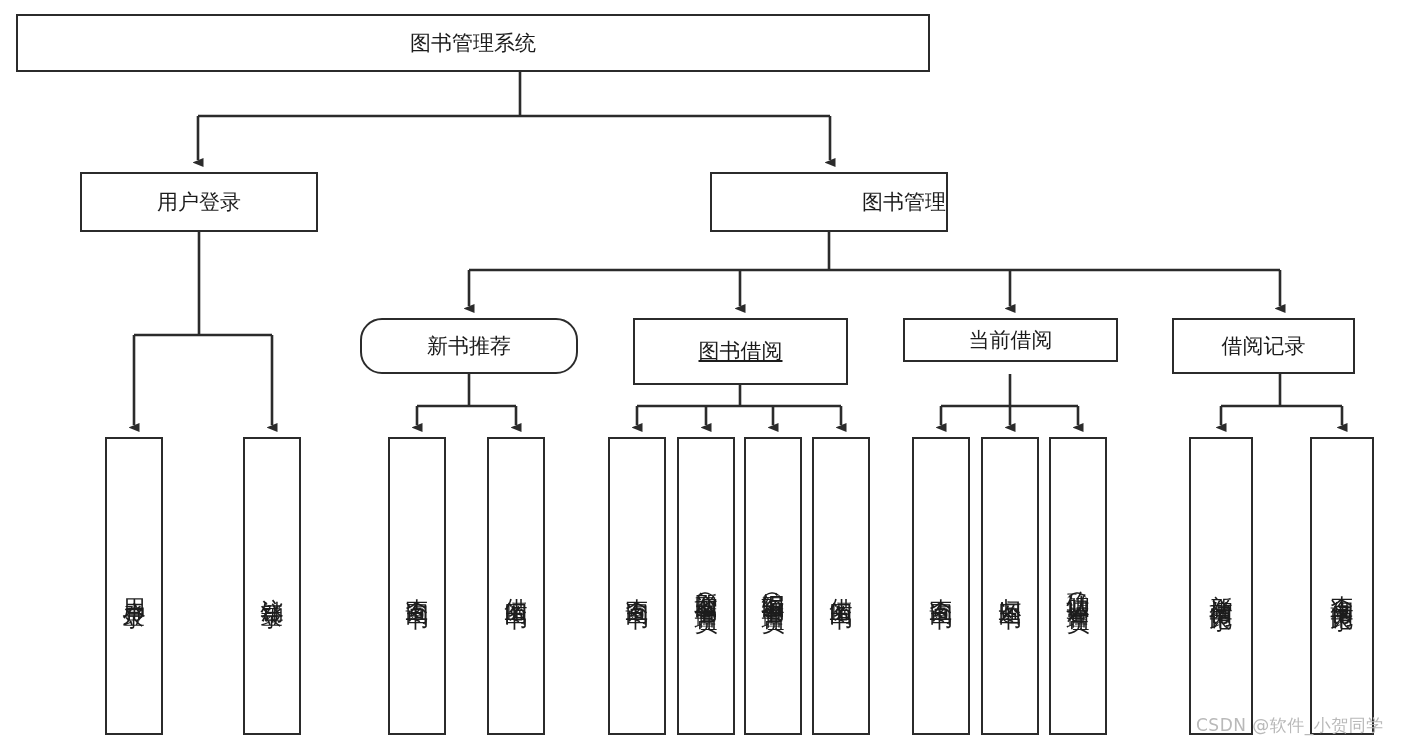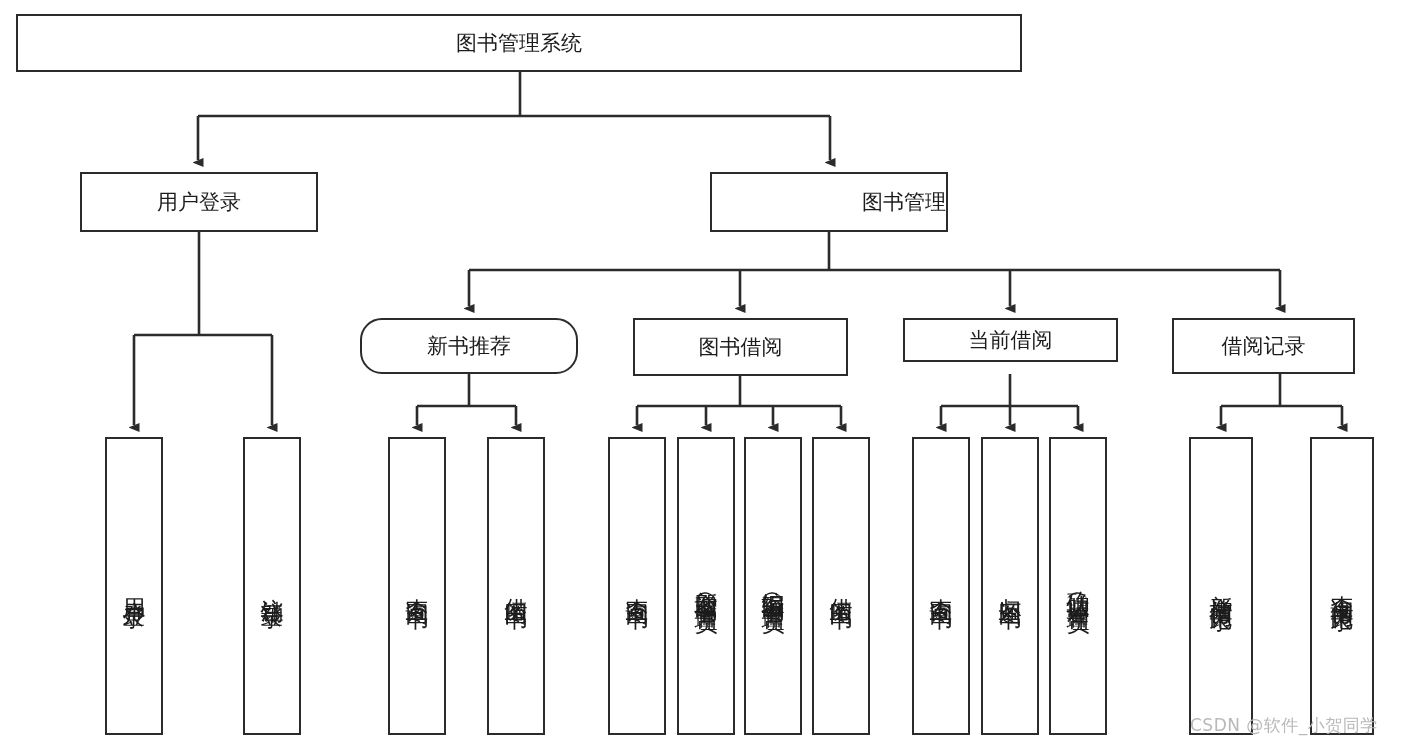--- a/index.html
+++ b/index.html
@@ -123,35 +123,35 @@
       <path d="M1010,406 L1010,425" marker-end="url(#arrow)"></path>
       <path d="M1078,406 L1078,425" marker-end="url(#arrow)"></path>
 
       <path d="M1280,374 L1280,406"></path>
       <path d="M1221,406 L1342,406"></path>
       <path d="M1221,406 L1221,425" marker-end="url(#arrow)"></path>
       <path d="M1342,406 L1342,425" marker-end="url(#arrow)"></path>
     </g>
   </svg>
 
-  <div class="node h root" style="left:16px; top:14px; width:1006px; height:58px;">
+  <div class="node h root" style="left:16px; top:14px; width:914px; height:58px;">
     <span class="label">图书管理系统</span>
   </div>
 
   <div class="node h" style="left:80px; top:172px; width:238px; height:60px;">
     <span class="label">用户登录</span>
   </div>
   <div class="node h" style="left:710px; top:172px; width:238px; height:60px;justify-content:flex-end;">
     <span class="label">图书管理</span>
   </div>
 
   <div class="node h" style="left:360px; top:318px; width:218px; height:56px;border-radius:22px;">
     <span class="label">新书推荐</span>
   </div>
-  <div class="node h" style="left:633px; top:318px; width:215px; height:58px;">
+  <div class="node h" style="left:633px; top:318px; width:215px; height:67px;text-decoration:underline;">
     <span class="label">图书借阅</span>
   </div>
   <div class="node h" style="left:903px; top:318px; width:215px; height:44px;">
     <span class="label">当前借阅</span>
   </div>
   <div class="node h" style="left:1172px; top:318px; width:183px; height:56px;">
     <span class="label">借阅记录</span>
   </div>
 
   <div class="node v" style="left:105px; top:437px; width:58px; height:298px;">
@@ -191,15 +191,15 @@
     <span class="label">确认归还（管理员）</span>
   </div>
 
   <div class="node v" style="left:1189px; top:437px; width:64px; height:298px;">
     <span class="label">新增借阅记录</span>
   </div>
   <div class="node v" style="left:1310px; top:437px; width:64px; height:298px;">
     <span class="label">查询借阅记录</span>
   </div>
 
-  <div class="watermark" style="left:1190px; top:714px;">CSDN @软件_小贺同学</div>
+  <div class="watermark" style="left:1190px; top:714px;padding-left:6px;">CSDN @软件_小贺同学</div>
 
 </div>
 
 </body></html>

